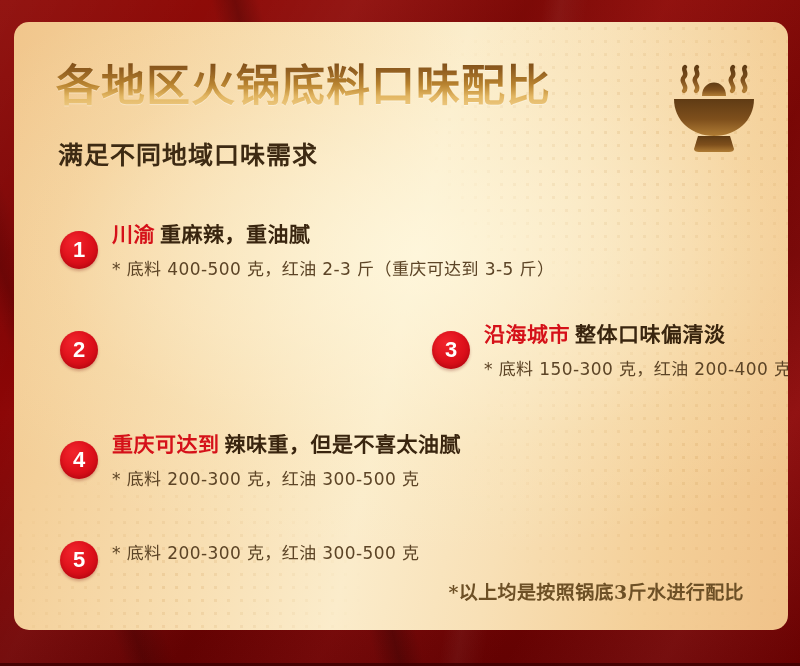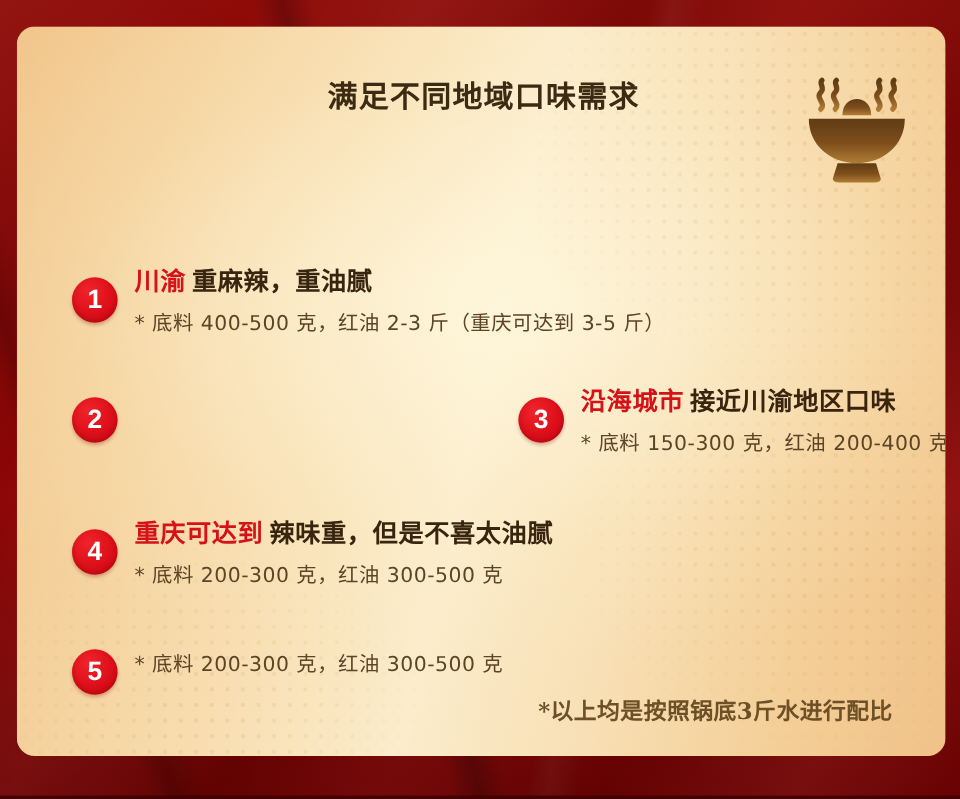--- a/index.html
+++ b/index.html
@@ -114,28 +114,27 @@
         #e3b763 72%,
         #f0cf8c 100%);
     -webkit-background-clip: text;
     background-clip: text;
     color: transparent;
     -webkit-text-fill-color: transparent;
     white-space: nowrap;
     filter: drop-shadow(0 1px 0 rgba(255,255,255,0.35));
   }
   .sub-title {
-    margin: 0 0 0 2px;
+    margin: 24px 0 0 2px;
     font-family: "DejaVu Serif", "Liberation Serif", serif;
     font-weight: 700;
     font-size: 25px;
     letter-spacing: 1px;
     color: #3d2a13;
     white-space: nowrap;
-    text-align: center;
   }
 
   
   .hotpot-icon {
     position: absolute;
     right: 22px;
     top: 36px;
     width: 104px;
     height: 96px;
   }
@@ -218,20 +217,21 @@
 </head>
 <body>
 
 <div class="poster">
   <div class="drape"></div>
 
   <div class="card">
     <div class="dots"></div>
 
     <div class="header">
+      <h1 class="main-title">各地区火锅底料口味配比</h1>
       <div class="sub-title">满足不同地域口味需求</div>
     </div>
 
     <div class="hotpot-icon">
       <svg viewBox="0 0 104 96" xmlns="http://www.w3.org/2000/svg" aria-hidden="true">
         <defs>
           <linearGradient id="potGrad" x1="0" y1="0" x2="0" y2="1">
             <stop offset="0%" stop-color="#5f3b14"></stop>
             <stop offset="55%" stop-color="#7e4f1c"></stop>
             <stop offset="100%" stop-color="#b07c34"></stop>
@@ -268,21 +268,21 @@
       <div class="item item-2">
         <div class="badge">2</div>
         <div class="item-body">
         </div>
       </div>
 
       <div class="item item-3">
         <div class="badge">3</div>
         <div class="item-body">
           <div class="item-head">
-            <span class="region">沿海城市</span><span class="desc">接近川渝地区口味</span>
+            <span class="region">沿海城市</span><span class="desc">整体口味偏清淡</span>
           </div>
           <div class="note">* 底料 150-300 克，红油 200-400 克</div>
         </div>
       </div>
 
       <div class="item item-4">
         <div class="badge">4</div>
         <div class="item-body">
           <div class="item-head">
             <span class="region">重庆可达到</span><span class="desc">辣味重，但是不喜太油腻</span>

